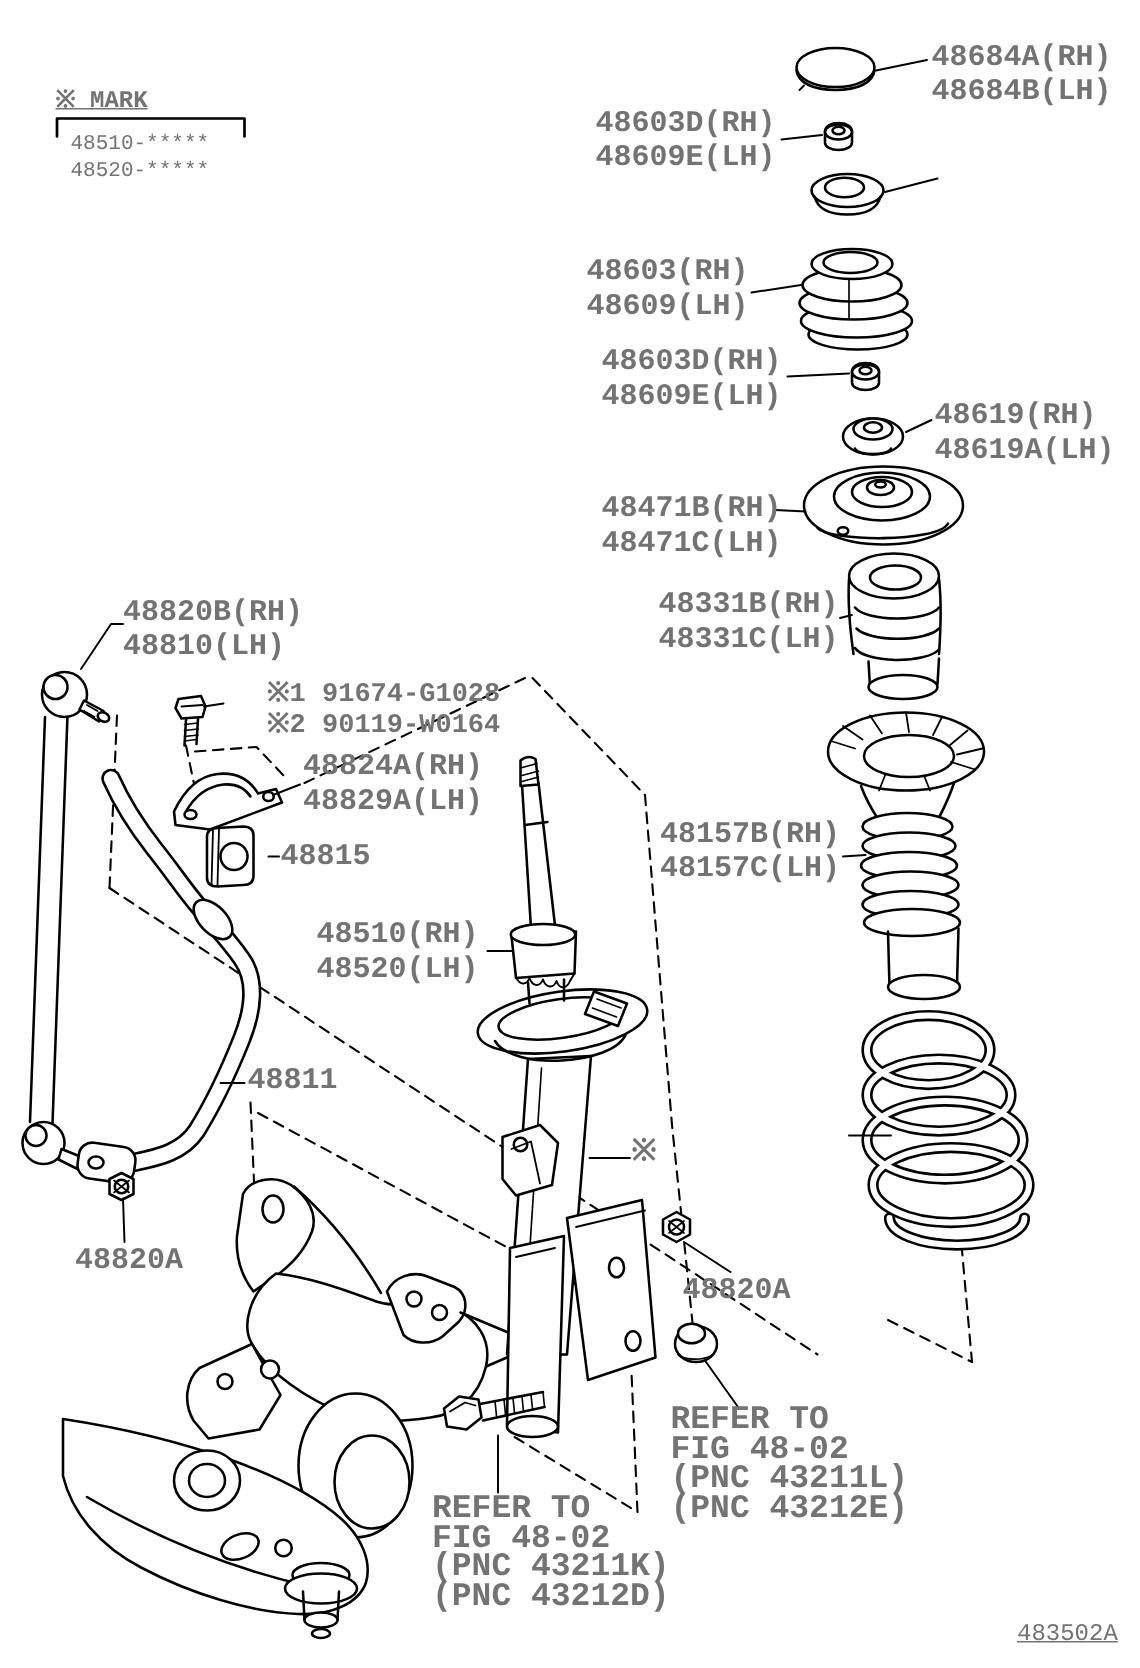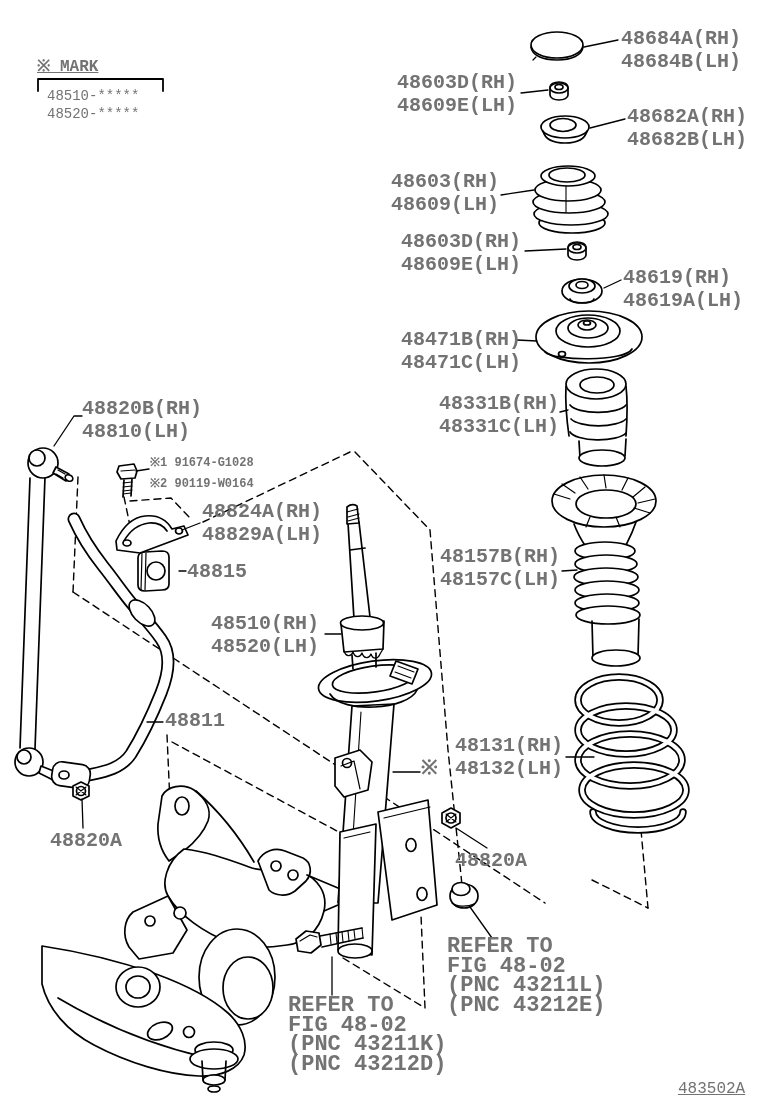--- a/index.html
+++ b/index.html
@@ -8,21 +8,21 @@
     font-family:"Liberation Mono","DejaVu Sans Mono",monospace;color:#000;overflow:hidden;
   }
   .art{position:absolute;left:0;top:0;width:760px;height:1112px;}
   .lbl{
     position:absolute;font-weight:700;white-space:pre;line-height:23px;font-size:20px;
     letter-spacing:0;color:#737373;
   }
   .fs14{font-size:14px;line-height:17.5px;}
   .fs15{font-size:15px;line-height:18.5px;}
   .fs16{font-size:16px;line-height:20px;text-decoration:underline;}
-  .fs18{font-size:12px;line-height:21px;}
+  .fs18{font-size:18px;line-height:21px;margin-left:28px;}
   .refer{font-size:22px;line-height:19.5px;}
   .plain{font-weight:400;}
 </style>
 </head>
 <body>
 
 <div class="page">
 
   <svg class="art" viewBox="0 0 760 1112" fill="none" stroke="#000" stroke-width="1.7" stroke-linecap="round" stroke-linejoin="round">
 
@@ -284,36 +284,32 @@
   </svg>
 
   <div class="lbl fs16" style="left:37px;top:57px">※ MARK</div>
   <div class="lbl fs14 plain" style="left:47px;top:88px">48510-*****
 48520-*****</div>
 
   <div class="lbl" style="left:621px;top:27px">48684A(RH)
 48684B(LH)</div>
   <div class="lbl" style="left:397px;top:71px">48603D(RH)
 48609E(LH)</div>
-  <div class="lbl" style="left:627px;top:105px">48682A(RH)
-48682B(LH)</div>
   <div class="lbl" style="left:391px;top:170px">48603(RH)
 48609(LH)</div>
   <div class="lbl" style="left:401px;top:230px">48603D(RH)
 48609E(LH)</div>
   <div class="lbl" style="left:623px;top:266px">48619(RH)
 48619A(LH)</div>
   <div class="lbl" style="left:401px;top:328px">48471B(RH)
 48471C(LH)</div>
   <div class="lbl" style="left:439px;top:392px">48331B(RH)
 48331C(LH)</div>
   <div class="lbl" style="left:440px;top:545px">48157B(RH)
 48157C(LH)</div>
-  <div class="lbl" style="left:455px;top:734px">48131(RH)
-48132(LH)</div>
   <div class="lbl" style="left:421px;top:757px">※</div>
 
   <div class="lbl" style="left:82px;top:397px">48820B(RH)
 48810(LH)</div>
   <div class="lbl fs18" style="left:150px;top:453px">※1 91674-G1028
 ※2 90119-W0164</div>
   <div class="lbl" style="left:202px;top:500px">48824A(RH)
 48829A(LH)</div>
   <div class="lbl" style="left:187px;top:560px">48815</div>
   <div class="lbl" style="left:211px;top:612px">48510(RH)

